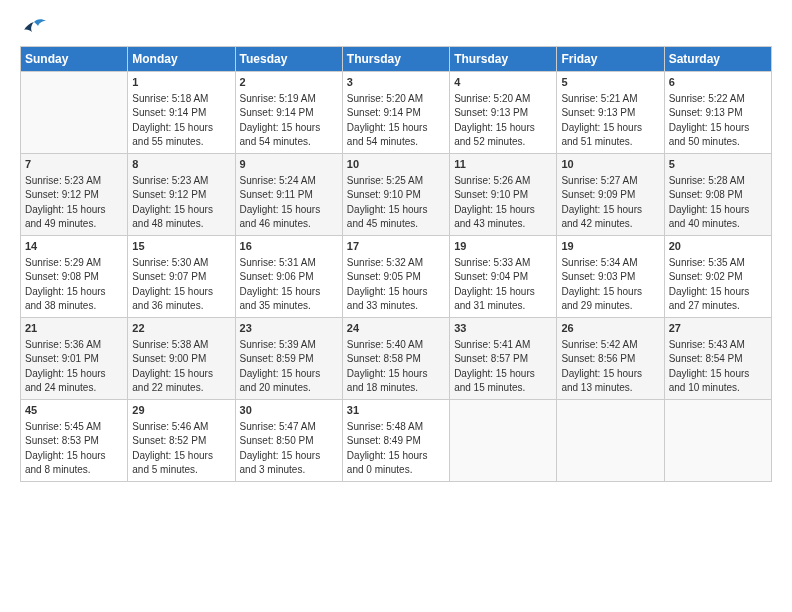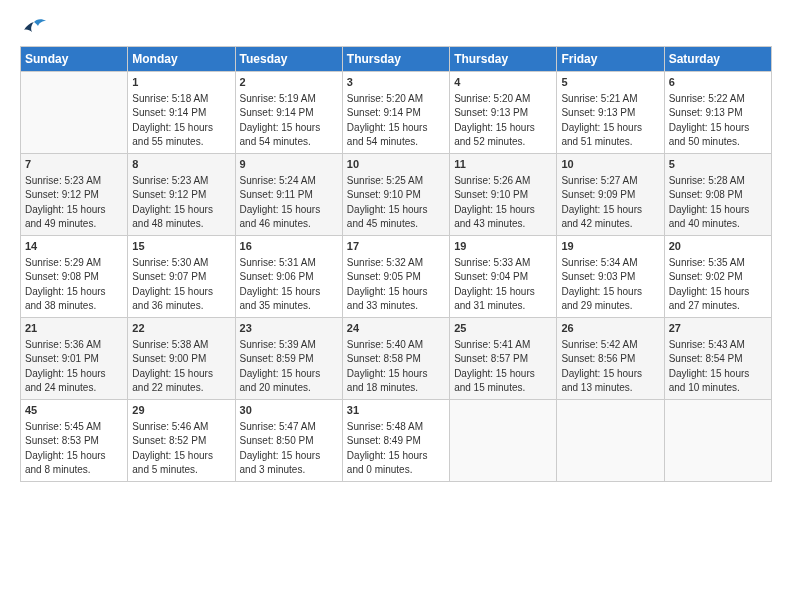--- a/index.html
+++ b/index.html
@@ -148,21 +148,21 @@
           <td><span class="day-num">17</span>Sunrise: 5:32 AM<br>Sunset: 9:05 PM<br>Daylight: 15 hours<br>and 33 minutes.<br></td>
           <td><span class="day-num">19</span>Sunrise: 5:33 AM<br>Sunset: 9:04 PM<br>Daylight: 15 hours<br>and 31 minutes.<br></td>
           <td><span class="day-num">19</span>Sunrise: 5:34 AM<br>Sunset: 9:03 PM<br>Daylight: 15 hours<br>and 29 minutes.<br></td>
           <td><span class="day-num">20</span>Sunrise: 5:35 AM<br>Sunset: 9:02 PM<br>Daylight: 15 hours<br>and 27 minutes.<br></td>
         </tr>
         <tr>
           <td><span class="day-num">21</span>Sunrise: 5:36 AM<br>Sunset: 9:01 PM<br>Daylight: 15 hours<br>and 24 minutes.<br></td>
           <td><span class="day-num">22</span>Sunrise: 5:38 AM<br>Sunset: 9:00 PM<br>Daylight: 15 hours<br>and 22 minutes.<br></td>
           <td><span class="day-num">23</span>Sunrise: 5:39 AM<br>Sunset: 8:59 PM<br>Daylight: 15 hours<br>and 20 minutes.<br></td>
           <td><span class="day-num">24</span>Sunrise: 5:40 AM<br>Sunset: 8:58 PM<br>Daylight: 15 hours<br>and 18 minutes.<br></td>
-          <td><span class="day-num">25</span>Sunrise: 5:41 AM<br>Sunset: 8:57 PM<br>Daylight: 15 hours<br>and 15 minutes.<br></td>
+          <td><span class="day-num">33</span>Sunrise: 5:41 AM<br>Sunset: 8:57 PM<br>Daylight: 15 hours<br>and 15 minutes.<br></td>
           <td><span class="day-num">26</span>Sunrise: 5:42 AM<br>Sunset: 8:56 PM<br>Daylight: 15 hours<br>and 13 minutes.<br></td>
           <td><span class="day-num">27</span>Sunrise: 5:43 AM<br>Sunset: 8:54 PM<br>Daylight: 15 hours<br>and 10 minutes.<br></td>
         </tr>
         <tr>
           <td><span class="day-num">45</span>Sunrise: 5:45 AM<br>Sunset: 8:53 PM<br>Daylight: 15 hours<br>and 8 minutes.<br></td>
           <td><span class="day-num">29</span>Sunrise: 5:46 AM<br>Sunset: 8:52 PM<br>Daylight: 15 hours<br>and 5 minutes.<br></td>
           <td><span class="day-num">30</span>Sunrise: 5:47 AM<br>Sunset: 8:50 PM<br>Daylight: 15 hours<br>and 3 minutes.<br></td>
           <td><span class="day-num">31</span>Sunrise: 5:48 AM<br>Sunset: 8:49 PM<br>Daylight: 15 hours<br>and 0 minutes.<br></td>
           <td class="empty"></td>
           <td class="empty"></td>

